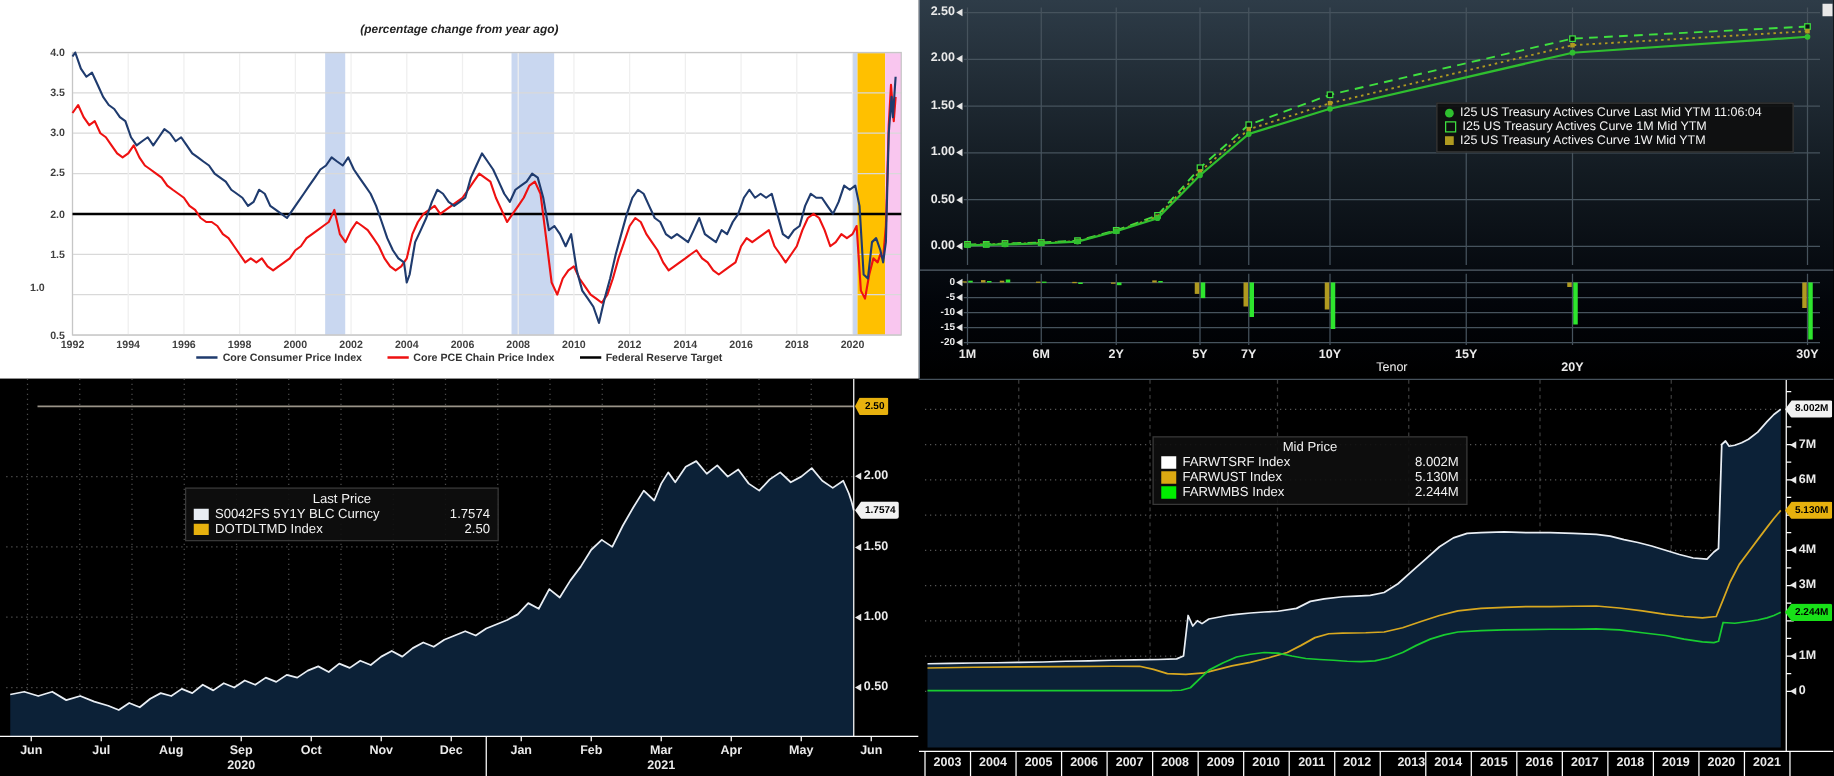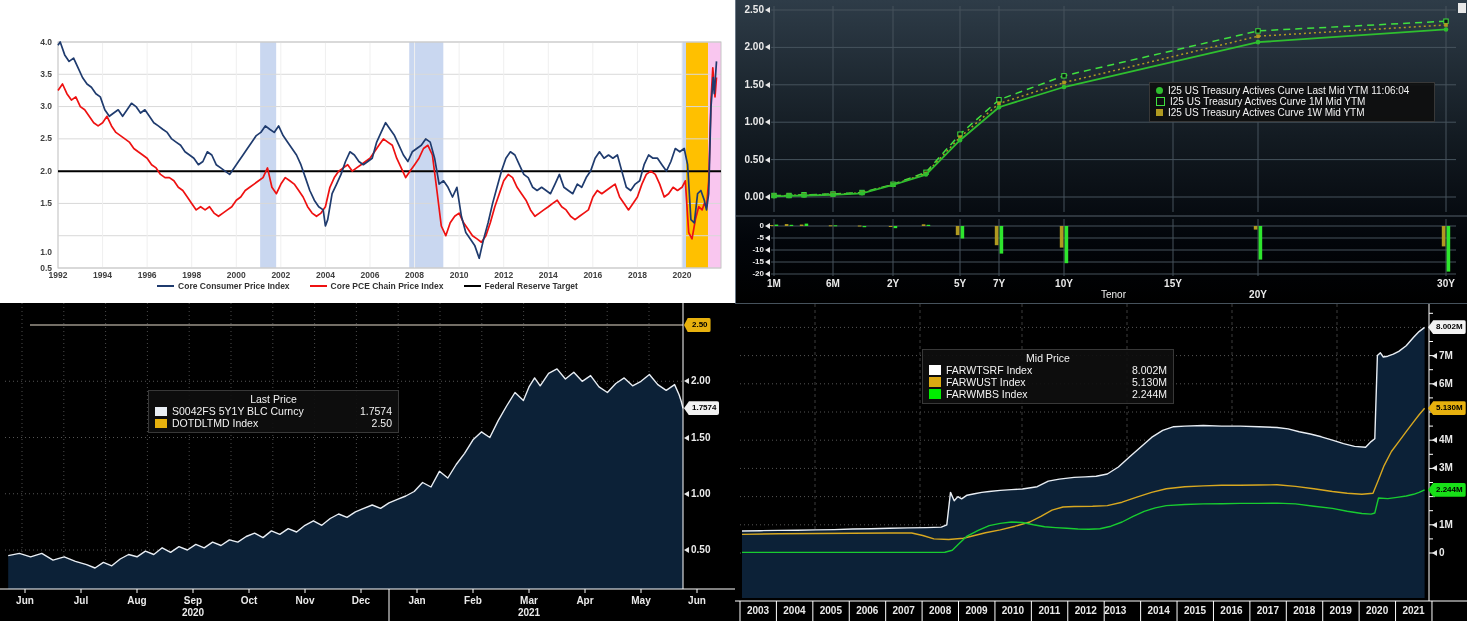--- a/index.html
+++ b/index.html
@@ -70,36 +70,37 @@
         <line x1="503.71428571428567" y1="42" x2="503.71428571428567" y2="268" stroke="#efefef" stroke-width="1"></line>
         <line x1="548.2857142857142" y1="42" x2="548.2857142857142" y2="268" stroke="#efefef" stroke-width="1"></line>
         <line x1="592.8571428571429" y1="42" x2="592.8571428571429" y2="268" stroke="#efefef" stroke-width="1"></line>
         <line x1="637.4285714285714" y1="42" x2="637.4285714285714" y2="268" stroke="#efefef" stroke-width="1"></line>
         <line x1="682" y1="42" x2="682" y2="268" stroke="#efefef" stroke-width="1"></line>
         <rect x="58" y="42" width="663" height="226" fill="none" stroke="#c6c6c6"></rect>
         <line x1="58" y1="171.14350000000002" x2="721" y2="171.14350000000002" stroke="#000000" stroke-width="2"></line>
         <path d="M58.0 90.4L62.5 84.0L66.9 93.7L71.4 100.1L75.8 96.9L80.3 106.6L84.7 109.8L89.2 116.3L93.7 122.7L98.1 125.9L102.6 122.7L107.0 116.3L111.5 125.9L115.9 132.4L120.4 135.6L124.9 138.9L129.3 142.1L133.8 148.5L138.2 151.8L142.7 155.0L147.1 158.2L151.6 164.7L156.1 167.9L160.5 174.4L165.0 177.6L169.4 177.6L173.9 180.8L178.3 187.3L182.8 190.5L187.3 197.0L191.7 203.4L196.2 209.9L200.6 206.7L205.1 209.9L209.5 206.7L214.0 213.1L218.5 216.3L222.9 213.1L227.4 209.9L231.8 206.7L236.3 200.2L240.7 197.0L245.2 190.5L249.7 187.3L254.1 184.1L258.6 180.8L263.0 177.6L267.5 167.9L271.9 187.3L276.4 193.7L280.9 184.1L285.3 177.6L289.8 180.8L294.2 184.1L298.7 190.5L303.1 197.0L307.6 206.7L312.1 213.1L316.5 216.3L321.0 213.1L325.4 206.7L329.9 187.3L334.3 177.6L338.8 171.1L343.3 167.9L347.7 164.7L352.2 171.1L356.6 167.9L361.1 164.7L365.5 161.5L370.0 158.2L374.5 151.8L378.9 145.3L383.4 138.9L387.8 142.1L392.3 145.3L396.7 158.2L401.2 167.9L405.7 177.6L410.1 171.1L414.6 164.7L419.0 158.2L423.5 148.5L427.9 145.3L432.4 155.0L436.9 190.5L441.3 226.0L445.8 235.7L450.2 222.8L454.7 216.3L459.1 213.1L463.6 222.8L468.1 229.3L472.5 235.7L477.0 238.9L481.4 242.2L485.9 235.7L490.3 222.8L494.8 206.7L499.3 193.7L503.7 180.8L508.2 174.4L512.6 177.6L517.1 187.3L521.5 193.7L526.0 200.2L530.5 209.9L534.9 216.3L539.4 213.1L543.8 209.9L548.3 206.7L552.7 203.4L557.2 200.2L561.7 206.7L566.1 209.9L570.6 216.3L575.0 219.6L579.5 216.3L583.9 213.1L588.4 209.9L592.9 197.0L597.3 190.5L601.8 193.7L606.2 190.5L610.7 187.3L615.1 184.1L619.6 197.0L624.1 203.4L628.5 209.9L633.0 203.4L637.4 197.0L641.9 184.1L646.3 174.4L650.8 171.1L655.3 174.4L659.7 184.1L664.2 197.0L668.6 193.7L673.1 187.3L677.5 190.5L682.0 187.3L685.3 180.8L688.7 232.5L692.0 238.9L695.4 219.6L698.7 206.7L702.1 209.9L704.3 203.4L706.5 206.7L708.7 180.8L711.0 100.1L712.8 67.8L715.0 96.9L716.5 77.5" fill="none" stroke="#ee1111" stroke-width="1.7" stroke-linejoin="round"></path>
         <path d="M58.0 45.2L60.2 42.0L64.7 54.9L69.1 61.4L73.6 58.1L78.1 67.8L82.5 77.5L87.0 84.0L91.4 87.2L95.9 93.7L100.3 96.9L104.8 109.8L109.3 116.3L113.7 113.0L118.2 109.8L122.6 116.3L127.1 109.8L131.5 103.3L136.0 106.6L140.5 113.0L144.9 109.8L149.4 116.3L153.8 122.7L158.3 125.9L162.7 129.2L167.2 132.4L171.7 138.9L176.1 142.1L180.6 145.3L185.0 151.8L189.5 155.0L193.9 158.2L198.4 164.7L202.9 161.5L207.3 151.8L211.8 155.0L216.2 164.7L220.7 167.9L225.1 171.1L229.6 174.4L234.1 167.9L238.5 161.5L243.0 155.0L247.4 148.5L251.9 142.1L256.3 135.6L260.8 132.4L265.3 125.9L269.7 129.2L274.2 132.4L278.6 125.9L283.1 135.6L287.5 142.1L292.0 148.5L296.5 155.0L300.9 164.7L305.4 177.6L309.8 190.5L314.3 200.2L318.7 206.7L323.2 209.9L325.4 226.0L327.7 219.6L332.1 193.7L336.6 184.1L341.0 174.4L345.5 161.5L349.9 151.8L354.4 155.0L358.9 161.5L363.3 164.7L367.8 161.5L372.2 158.2L376.7 142.1L381.1 132.4L385.6 122.7L390.1 129.2L394.5 135.6L399.0 145.3L403.4 155.0L407.9 161.5L412.3 151.8L416.8 148.5L421.3 145.3L425.7 138.9L430.2 142.1L434.6 158.2L439.1 184.1L443.5 180.8L448.0 187.3L452.5 197.0L456.9 187.3L461.4 216.3L465.8 232.5L470.3 238.9L474.7 245.4L479.2 258.3L481.4 248.6L483.7 238.9L488.1 222.8L492.6 203.4L497.0 187.3L501.5 171.1L505.9 158.2L510.4 151.8L514.9 155.0L519.3 164.7L523.8 174.4L528.2 177.6L532.7 187.3L537.1 190.5L541.6 187.3L546.1 190.5L550.5 193.7L555.0 184.1L559.4 174.4L563.9 187.3L568.3 190.5L572.8 193.7L577.3 184.1L581.7 187.3L586.2 177.6L590.6 171.1L595.1 158.2L599.5 151.8L604.0 158.2L608.5 155.0L612.9 158.2L617.4 155.0L621.8 171.1L626.3 187.3L630.7 190.5L635.2 184.1L639.7 180.8L644.1 164.7L648.6 155.0L653.0 158.2L657.5 158.2L661.9 164.7L666.4 171.1L670.9 161.5L675.3 148.5L679.8 151.8L684.2 148.5L687.6 164.7L690.9 219.6L694.3 222.8L697.6 193.7L700.9 190.5L704.3 200.2L706.5 209.9L708.7 193.7L711.0 106.6L713.2 77.5L714.3 93.7L716.5 61.4" fill="none" stroke="#1f3b6e" stroke-width="1.7" stroke-linejoin="round"></path>
       </svg>
+    <div class="lbl p1-sub">(percentage change from year ago)</div>
     <div class="p1legend" id="p1legend">
         <div class="p1li">
           <span class="p1sw" style="background: rgb(31, 59, 110);"></span>
           <span>Core Consumer Price Index</span>
         </div>
         <div class="p1li">
           <span class="p1sw" style="background: rgb(238, 17, 17);"></span>
           <span>Core PCE Chain Price Index</span>
         </div>
         <div class="p1li">
           <span class="p1sw" style="background: rgb(0, 0, 0);"></span>
           <span>Federal Reserve Target</span>
         </div>
       </div>
   <div class="lbl p1tick" style="left: 24px; top: 263.5px; width: 28px; text-align: right;">0.5</div>
-      <div class="lbl p1tick" style="left: 24px; top: 248px; width: 28px; text-align: right;">1.0</div>
+      <div class="lbl p1tick" style="left: 24px; top: 226px; width: 28px; ">1.0</div>
       <div class="lbl p1tick" style="left: 24px; top: 198.929px; width: 28px; text-align: right;">1.5</div>
       <div class="lbl p1tick" style="left: 24px; top: 166.643px; width: 28px; text-align: right;">2.0</div>
       <div class="lbl p1tick" style="left: 24px; top: 134.358px; width: 28px; text-align: right;">2.5</div>
       <div class="lbl p1tick" style="left: 24px; top: 102.072px; width: 28px; text-align: right;">3.0</div>
       <div class="lbl p1tick" style="left: 24px; top: 69.787px; width: 28px; text-align: right;">3.5</div>
       <div class="lbl p1tick" style="left: 24px; top: 37.5015px; width: 28px; text-align: right;">4.0</div>
       <div class="lbl p1tick" style="left: 44px; top: 271px; width: 28px; text-align: center;">1992</div>
       <div class="lbl p1tick" style="left: 88.5714px; top: 271px; width: 28px; text-align: center;">1994</div>
       <div class="lbl p1tick" style="left: 133.143px; top: 271px; width: 28px; text-align: center;">1996</div>
       <div class="lbl p1tick" style="left: 177.714px; top: 271px; width: 28px; text-align: center;">1998</div>
@@ -441,21 +442,21 @@
       <div class="lbl btick" style="left: 5px; top: 302px; width: 36px; text-align: center;">2003</div>
       <div class="lbl btick" style="left: 41.42px; top: 302px; width: 36px; text-align: center;">2004</div>
       <div class="lbl btick" style="left: 77.84px; top: 302px; width: 36px; text-align: center;">2005</div>
       <div class="lbl btick" style="left: 114.26px; top: 302px; width: 36px; text-align: center;">2006</div>
       <div class="lbl btick" style="left: 150.68px; top: 302px; width: 36px; text-align: center;">2007</div>
       <div class="lbl btick" style="left: 187.1px; top: 302px; width: 36px; text-align: center;">2008</div>
       <div class="lbl btick" style="left: 223.52px; top: 302px; width: 36px; text-align: center;">2009</div>
       <div class="lbl btick" style="left: 259.94px; top: 302px; width: 36px; text-align: center;">2010</div>
       <div class="lbl btick" style="left: 296.36px; top: 302px; width: 36px; text-align: center;">2011</div>
       <div class="lbl btick" style="left: 332.78px; top: 302px; width: 36px; text-align: center;">2012</div>
-      <div class="lbl btick" style="left: 369.2px; top: 302px; width: 36px; text-align: left;">2013</div>
+      <div class="lbl btick" style="left: 369.2px; top: 302px; width: 36px; text-align: right;">2013</div>
       <div class="lbl btick" style="left: 405.62px; top: 302px; width: 36px; text-align: center;">2014</div>
       <div class="lbl btick" style="left: 442.04px; top: 302px; width: 36px; text-align: center;">2015</div>
       <div class="lbl btick" style="left: 478.46px; top: 302px; width: 36px; text-align: center;">2016</div>
       <div class="lbl btick" style="left: 514.88px; top: 302px; width: 36px; text-align: center;">2017</div>
       <div class="lbl btick" style="left: 551.3px; top: 302px; width: 36px; text-align: center;">2018</div>
       <div class="lbl btick" style="left: 587.72px; top: 302px; width: 36px; text-align: center;">2019</div>
       <div class="lbl btick" style="left: 624.14px; top: 302px; width: 36px; text-align: center;">2020</div>
       <div class="lbl btick" style="left: 660.56px; top: 302px; width: 36px; text-align: center;">2021</div>
     </div>
 

